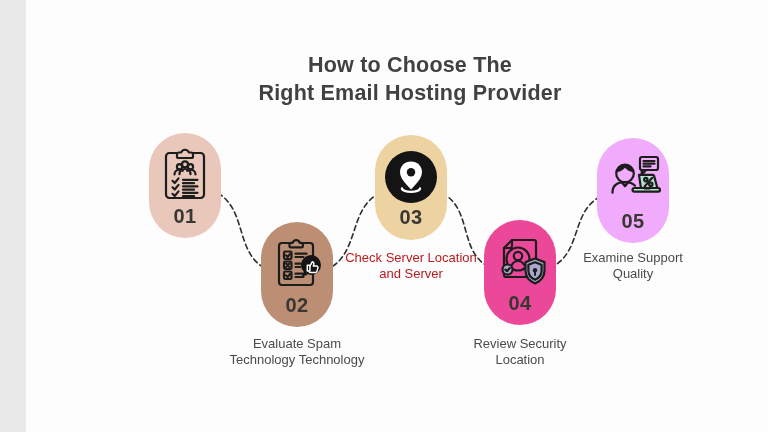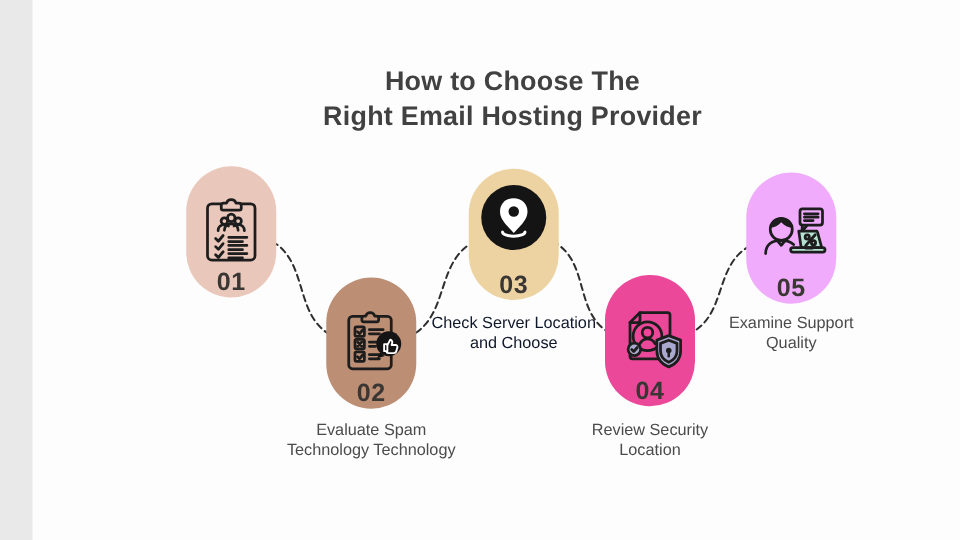--- a/index.html
+++ b/index.html
@@ -9,21 +9,21 @@
   }
   .title{
     position:absolute;left:0;right:0;top:51px;text-align:center;
     font-size:21.5px;font-weight:700;line-height:28px;color:#414141;
     letter-spacing:.2px;
   }
   .title span{display:block;}
   .wave{position:absolute;left:0;top:0;}
   .pill{
     position:absolute;width:72px;height:105px;border-radius:36px;
-    display:flex;flex-direction:column;align-items:center;justify-content:flex-end;
+    display:flex;flex-direction:column;align-items:center;
   }
   .icon-wrap{margin-top:12px;height:58px;display:flex;align-items:center;justify-content:center;}
   .pill-3 .icon-wrap{margin-top:15px;height:54px;}
   .num{font-size:20px;font-weight:700;color:#3a3633;margin-top:2px;letter-spacing:.5px;}
   .label{
     position:absolute;width:180px;text-align:center;font-size:13px;
     line-height:15.5px;color:#4b4b4b;
   }
   .label span{display:block;}
   .pos-p1{left:123px;top:133px}
@@ -100,34 +100,34 @@
         </g>
       </svg>
     </div>
     <div class="num" style="color: rgb(58, 54, 51);">02</div>
   </div>
   <div class="label pos-l2" style="color: rgb(75, 75, 75);">
     <span>Evaluate Spam</span>
     <span>Technology Technology</span>
   </div>
 
-  <div class="pill pill-3 pos-p3" style="background-color: rgb(237, 211, 162); gap: 14px;">
+  <div class="pill pill-3 pos-p3" style="background-color: rgb(237, 211, 162);">
     <div class="icon-wrap">
       <svg width="54" height="54" viewBox="0 0 54 54">
         <circle cx="27" cy="27" r="26" fill="#141414"></circle>
         <path d="M18 38.5 a9 3.4 0 0 0 18 0" fill="none" stroke="#ffffff" stroke-width="2.4" stroke-linecap="round"></path>
         <path d="M27 11.5 c-6.4 0 -11 4.7 -11 10.6 0 4.4 2.6 8.1 6.2 12.1 l4.8 5.2 4.8 -5.2 c3.6 -4 6.2 -7.7 6.2 -12.1 0 -5.9 -4.6 -10.6 -11 -10.6 z" fill="#ffffff"></path>
         <circle cx="27" cy="22.2" r="4.2" fill="#141414"></circle>
       </svg>
     </div>
     <div class="num" style="color: rgb(58, 54, 51);">03</div>
   </div>
-  <div class="label pos-l3" style="color: #0f172a;">
+  <div class="label pos-l3" style="color: #b91c1c;">
     <span>Check Server Location</span>
-    <span>and Choose</span>
+    <span>and Server</span>
   </div>
 
   <div class="pill pos-p4" style="background-color: #ec4899;">
     <div class="icon-wrap">
       <svg width="56" height="54" viewBox="0 0 56 54">
         <g class="lineart">
           <path d="M20 6 h22 a2 2 0 0 1 2 2 v33 a2 2 0 0 1 -2 2 H14 a2 2 0 0 1 -2 -2 V14 z"></path>
           <path d="M20 6 v6 a2 2 0 0 1 -2 2 h-6"></path>
           <circle cx="26" cy="25" r="11.5"></circle>
           <circle cx="26" cy="22" r="4.2"></circle>

